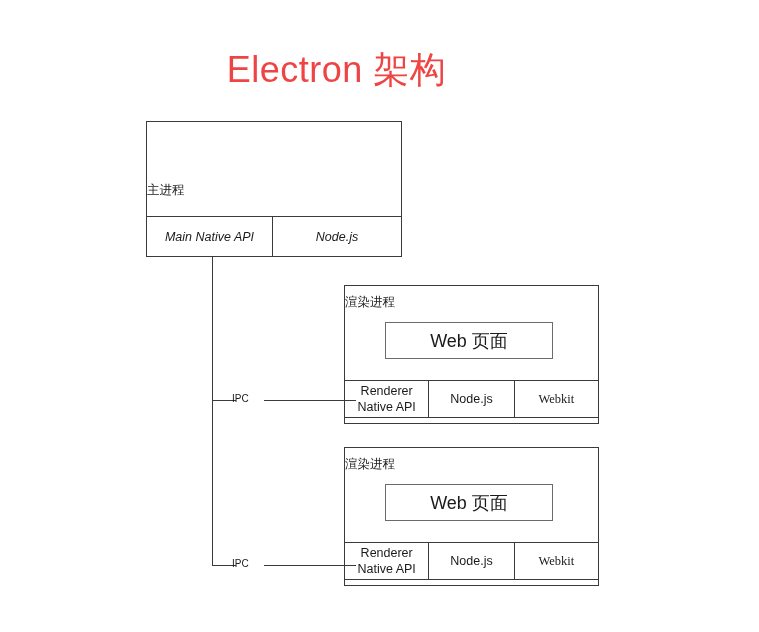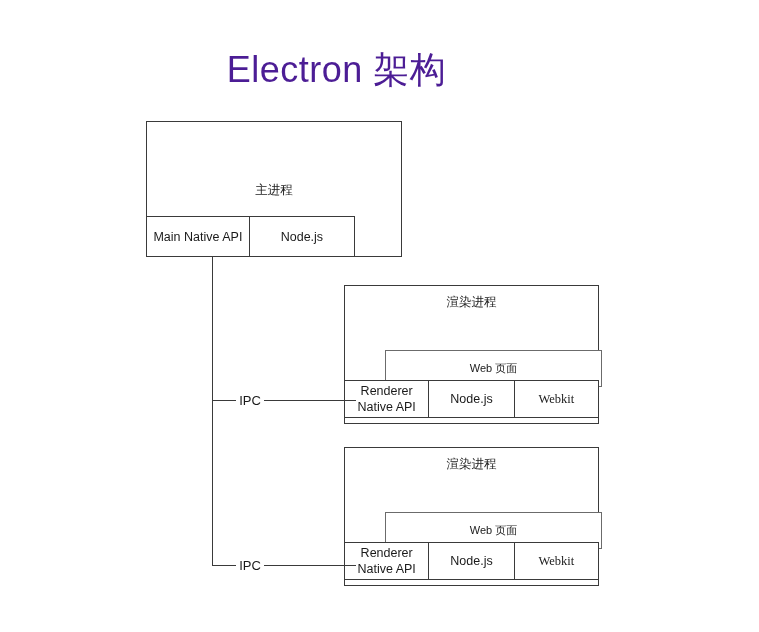--- a/index.html
+++ b/index.html
@@ -29,38 +29,38 @@
   
   .diagram-title {
     position: absolute;
     left: 0;
     top: 46px;
     width: 673px;
     text-align: center;
     font-size: 36px;
     font-weight: 400;
     letter-spacing: 0.5px;
-    color: #4c1d95;
+    color: #ef4444;
     line-height: 48px;
     white-space: nowrap;
   }
 
   
   .proc-box {
     position: absolute;
     box-sizing: border-box;
     border: 1px solid #3a3a3a;
     background: #ffffff;
   }
 
   .proc-title {
     position: absolute;
     left: 0;
     width: 100%;
-    text-align: center;
+    text-align: left;
     font-size: 12.5px;
     color: #1a1a1a;
     white-space: nowrap;
   }
 
   
   .cell-row {
     position: absolute;
     left: -1px;
     box-sizing: border-box;
@@ -86,53 +86,53 @@
   
   #main-process {
     left: 146px;
     top: 121px;
     width: 256px;
     height: 136px;
   }
   #main-process .proc-title { top: 60px; }
   #main-process .cell-row {
     top: 94px;
-    width: 209px;
+    width: 256px;
     height: 41px;
+    font-style: italic;
   }
   #main-process .cell.c0 { width: 127px; }
   #main-process .cell.c1 { width: 129px; }
 
   
   .renderer {
     left: 344px;
     width: 255px;
     height: 139px;
   }
   #renderer-1 { top: 285px; }
   #renderer-2 { top: 447px; }
 
   .renderer .proc-title { top: 8px; }
 
   .web-page-box {
     position: absolute;
     left: 40px;
     top: 36px;
-    width: 217px;
+    width: 168px;
     height: 37px;
     box-sizing: border-box;
     border: 1px solid #6b6b6b;
     background: #ffffff;
     display: flex;
     align-items: center;
     justify-content: center;
-    font-size: 11px;
-    color: #1a1a1a;
-    white-space: nowrap;
-    margin-top: 28px;
+    font-size: 18px;
+    color: #1a1a1a;
+    white-space: nowrap;
   }
 
   .renderer .cell-row {
     top: 94px;
     width: 255px;
     height: 38px;
   }
   .renderer .cell.c0 { width: 85px; }
   .renderer .cell.c1 { width: 86px; }
   .renderer .cell.c2 { width: 84px; font-family: Liberation Serif, serif; }
@@ -150,23 +150,22 @@
     top: 256px;
     height: 310px;
   }
   #ipc1-h-left  { left: 212px; top: 400px; width: 24px; }
   #ipc1-h-right { left: 264px; top: 400px; width: 92px; }
   #ipc2-h-left  { left: 212px; top: 565px; width: 24px; }
   #ipc2-h-right { left: 264px; top: 565px; width: 92px; }
 
   .ipc-label {
     position: absolute;
-    font-size: 13px;
-    color: #1a1a1a;
-    text-align: center;
+    font-size: 10px;
+    color: #1a1a1a;
     width: 36px;
     white-space: nowrap;
   }
   #ipc-label-1 { left: 232px; top: 393px; }
   #ipc-label-2 { left: 232px; top: 558px; }
 </style>
 </head>
 <body>
 
 <div id="canvas">

